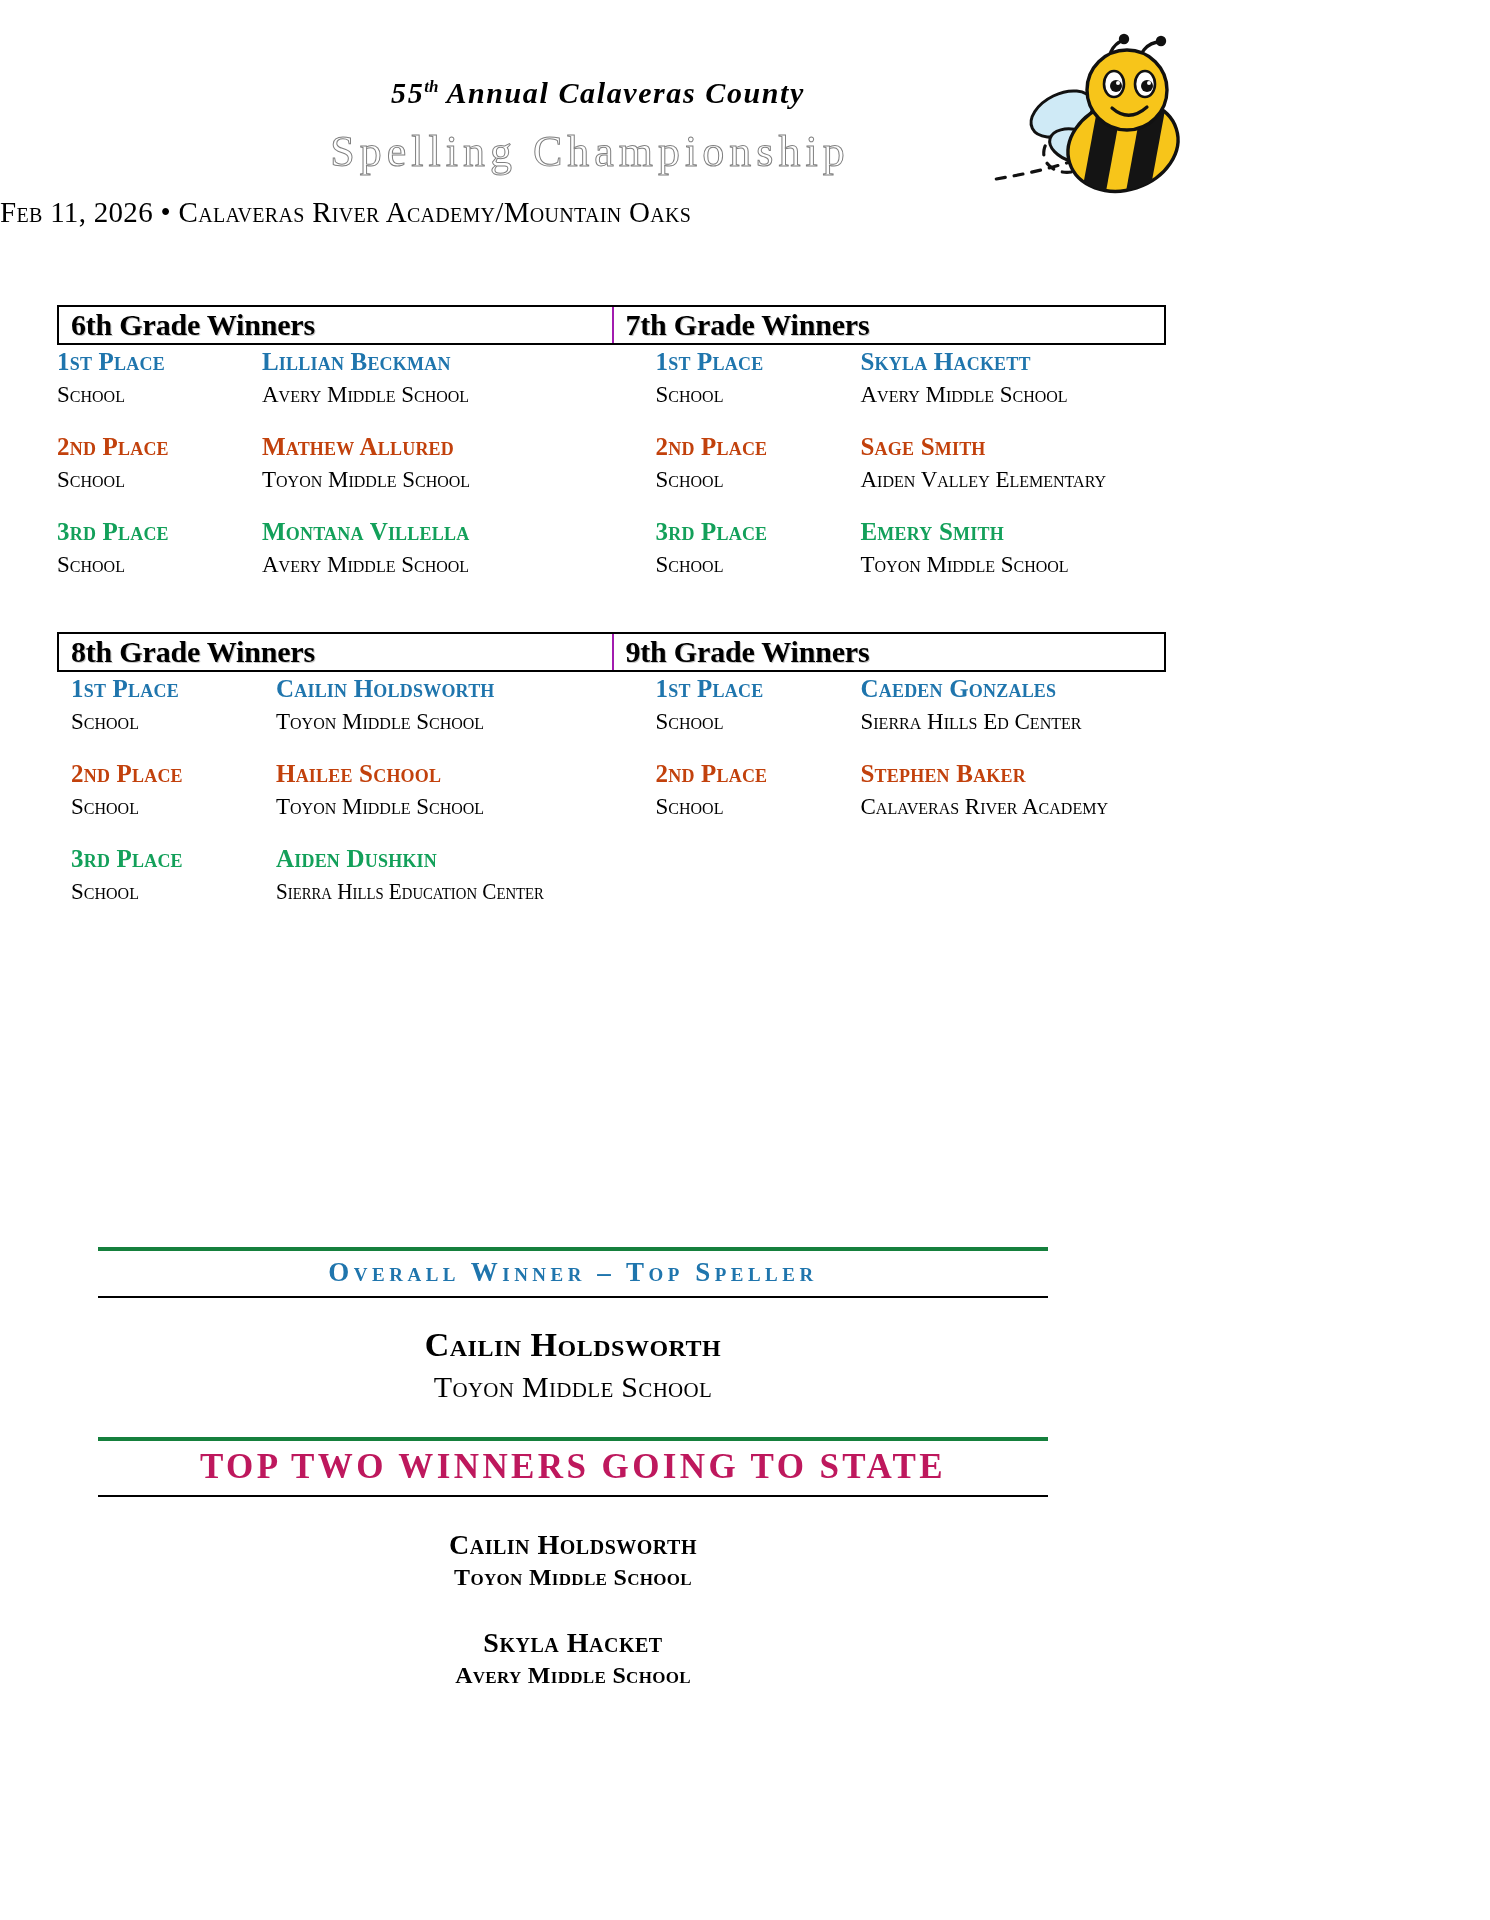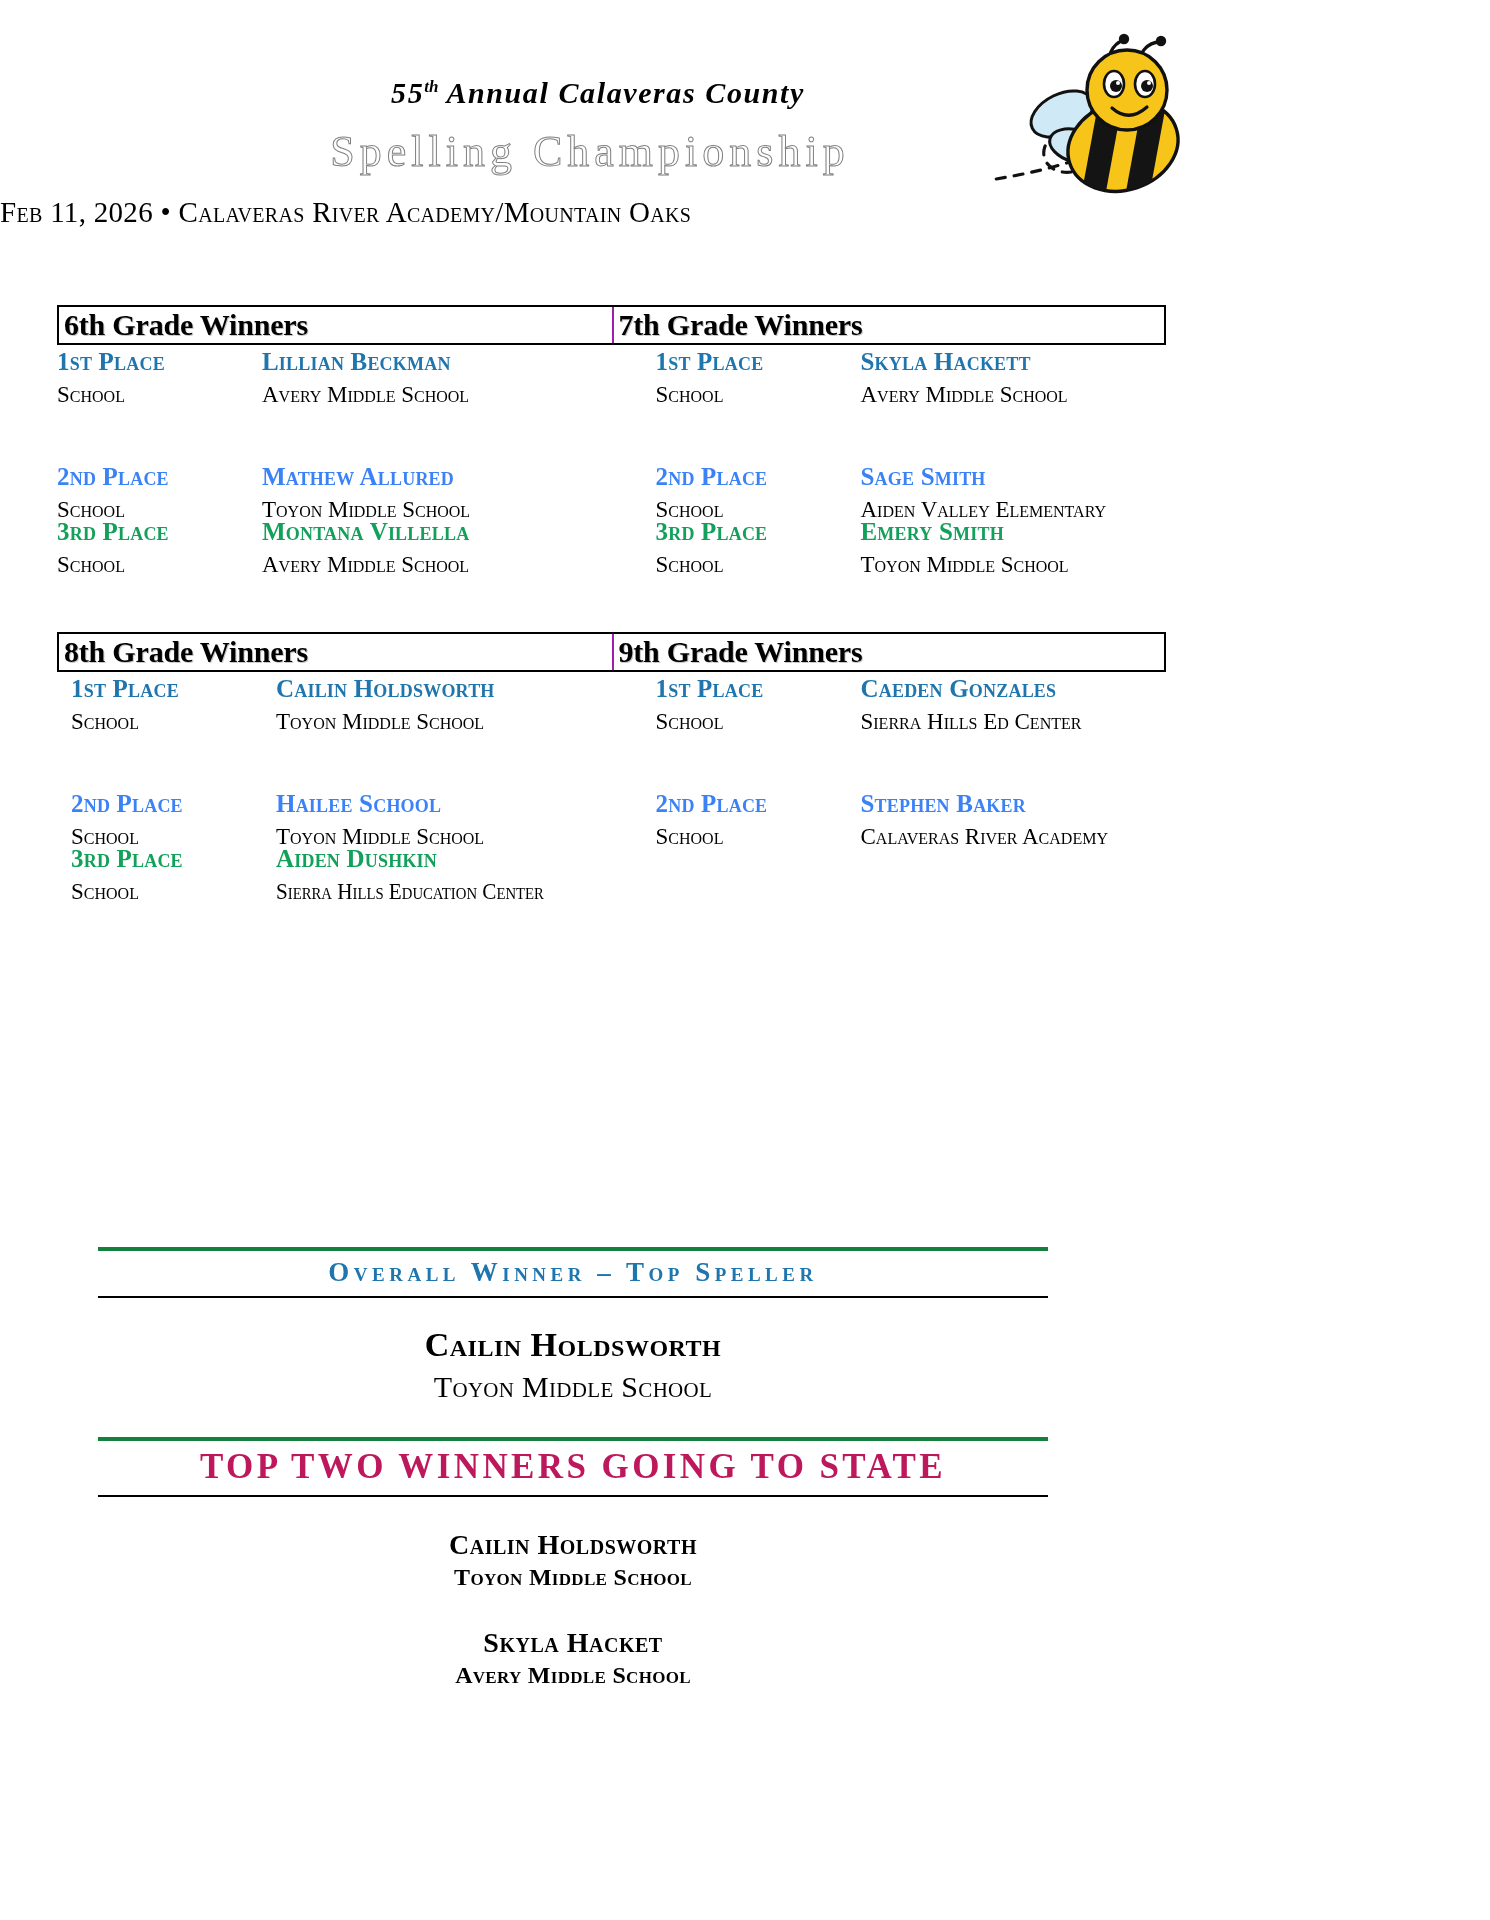--- a/index.html
+++ b/index.html
@@ -99,21 +99,21 @@
     display: flex;
     border: 2px solid #000;
     height: 40px;
     box-sizing: border-box;
   }
   .gt-header-cell {
     flex: 0 0 50%;
     box-sizing: border-box;
     display: flex;
     align-items: center;
-    padding-left: 5px;
+    padding-left: 12px;
     font-size: 30px;
     font-weight: bold;
     font-family: "Liberation Serif", "DejaVu Serif", serif;
     letter-spacing: -0.2px;
     color: #000;
     text-shadow: 1px 1px 0 #c8c8c8;
     line-height: 1;
   }
   .gt-header-cell + .gt-header-cell {
     border-left: 2px solid #a21caf;
@@ -169,21 +169,21 @@
   .entry .school.narrow {
     font-family: "Liberation Serif", "DejaVu Serif", serif;
     transform: scaleX(0.92);
     transform-origin: left center;
     display: inline-block;
   }
 
   .gt-col.indent .entry .row { padding-left: 14px; }
 
   .p1 { color: #1f75ad; }
-  .p2 { color: #3b82f6; margin-top: 30px; }
+  .p2 { color: #c2410c; }
   .p3 { color: #13a05a; }
 
   
   .award {
     position: absolute;
     left: 98px;
     width: 950px;
   }
   .award-bar {
     border-top: 4px solid #15803d;

